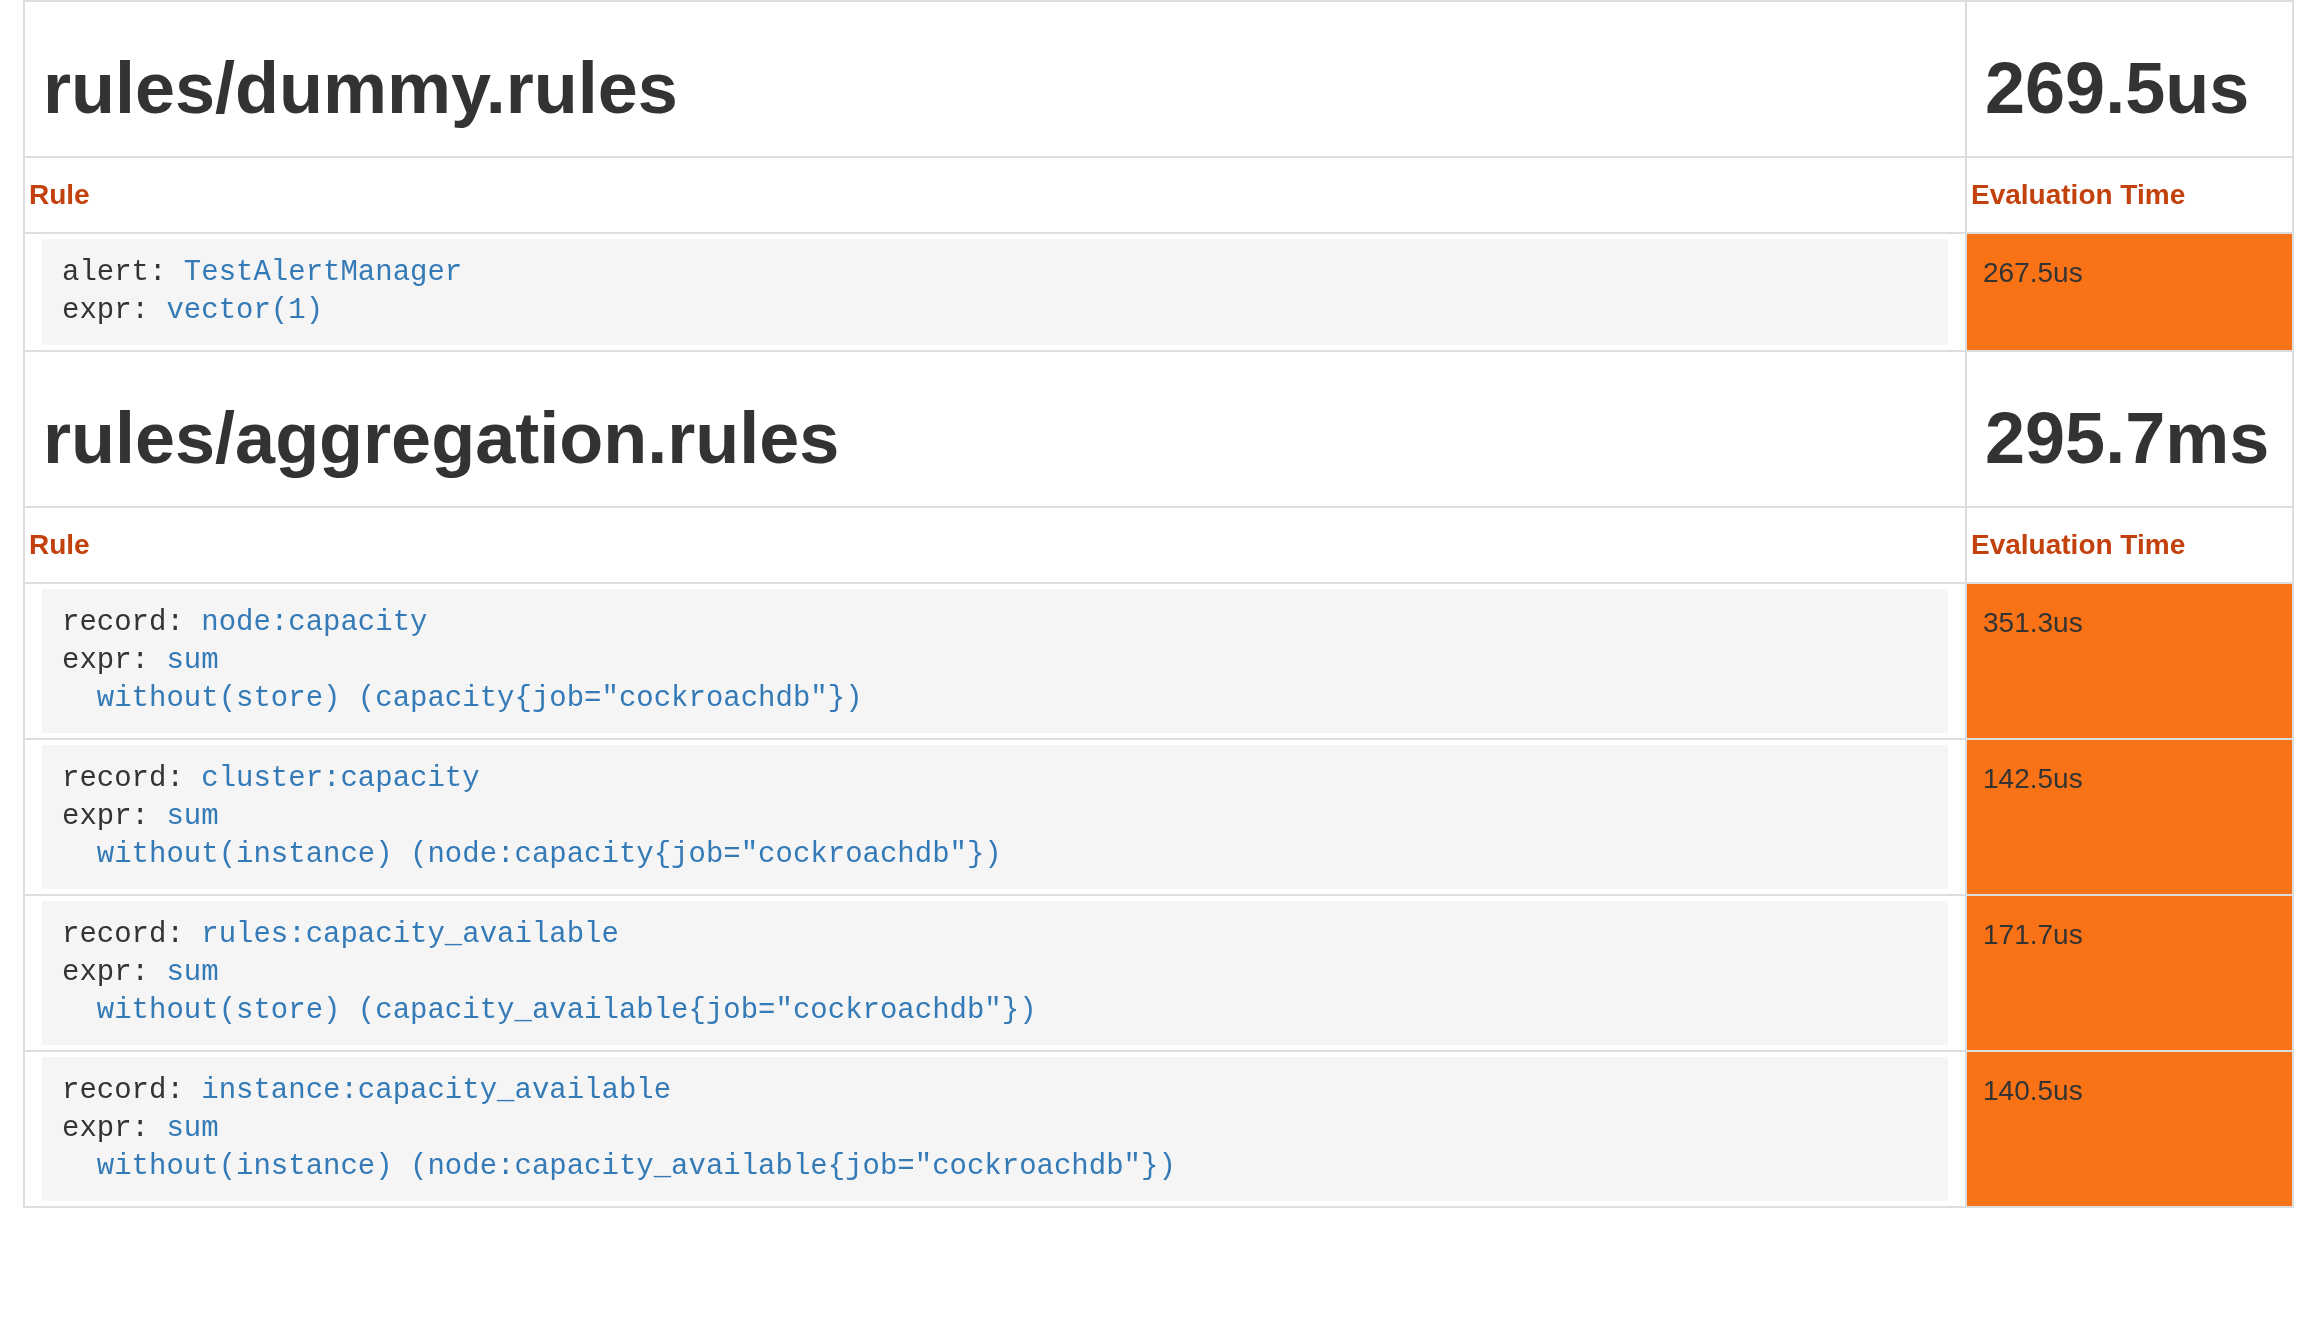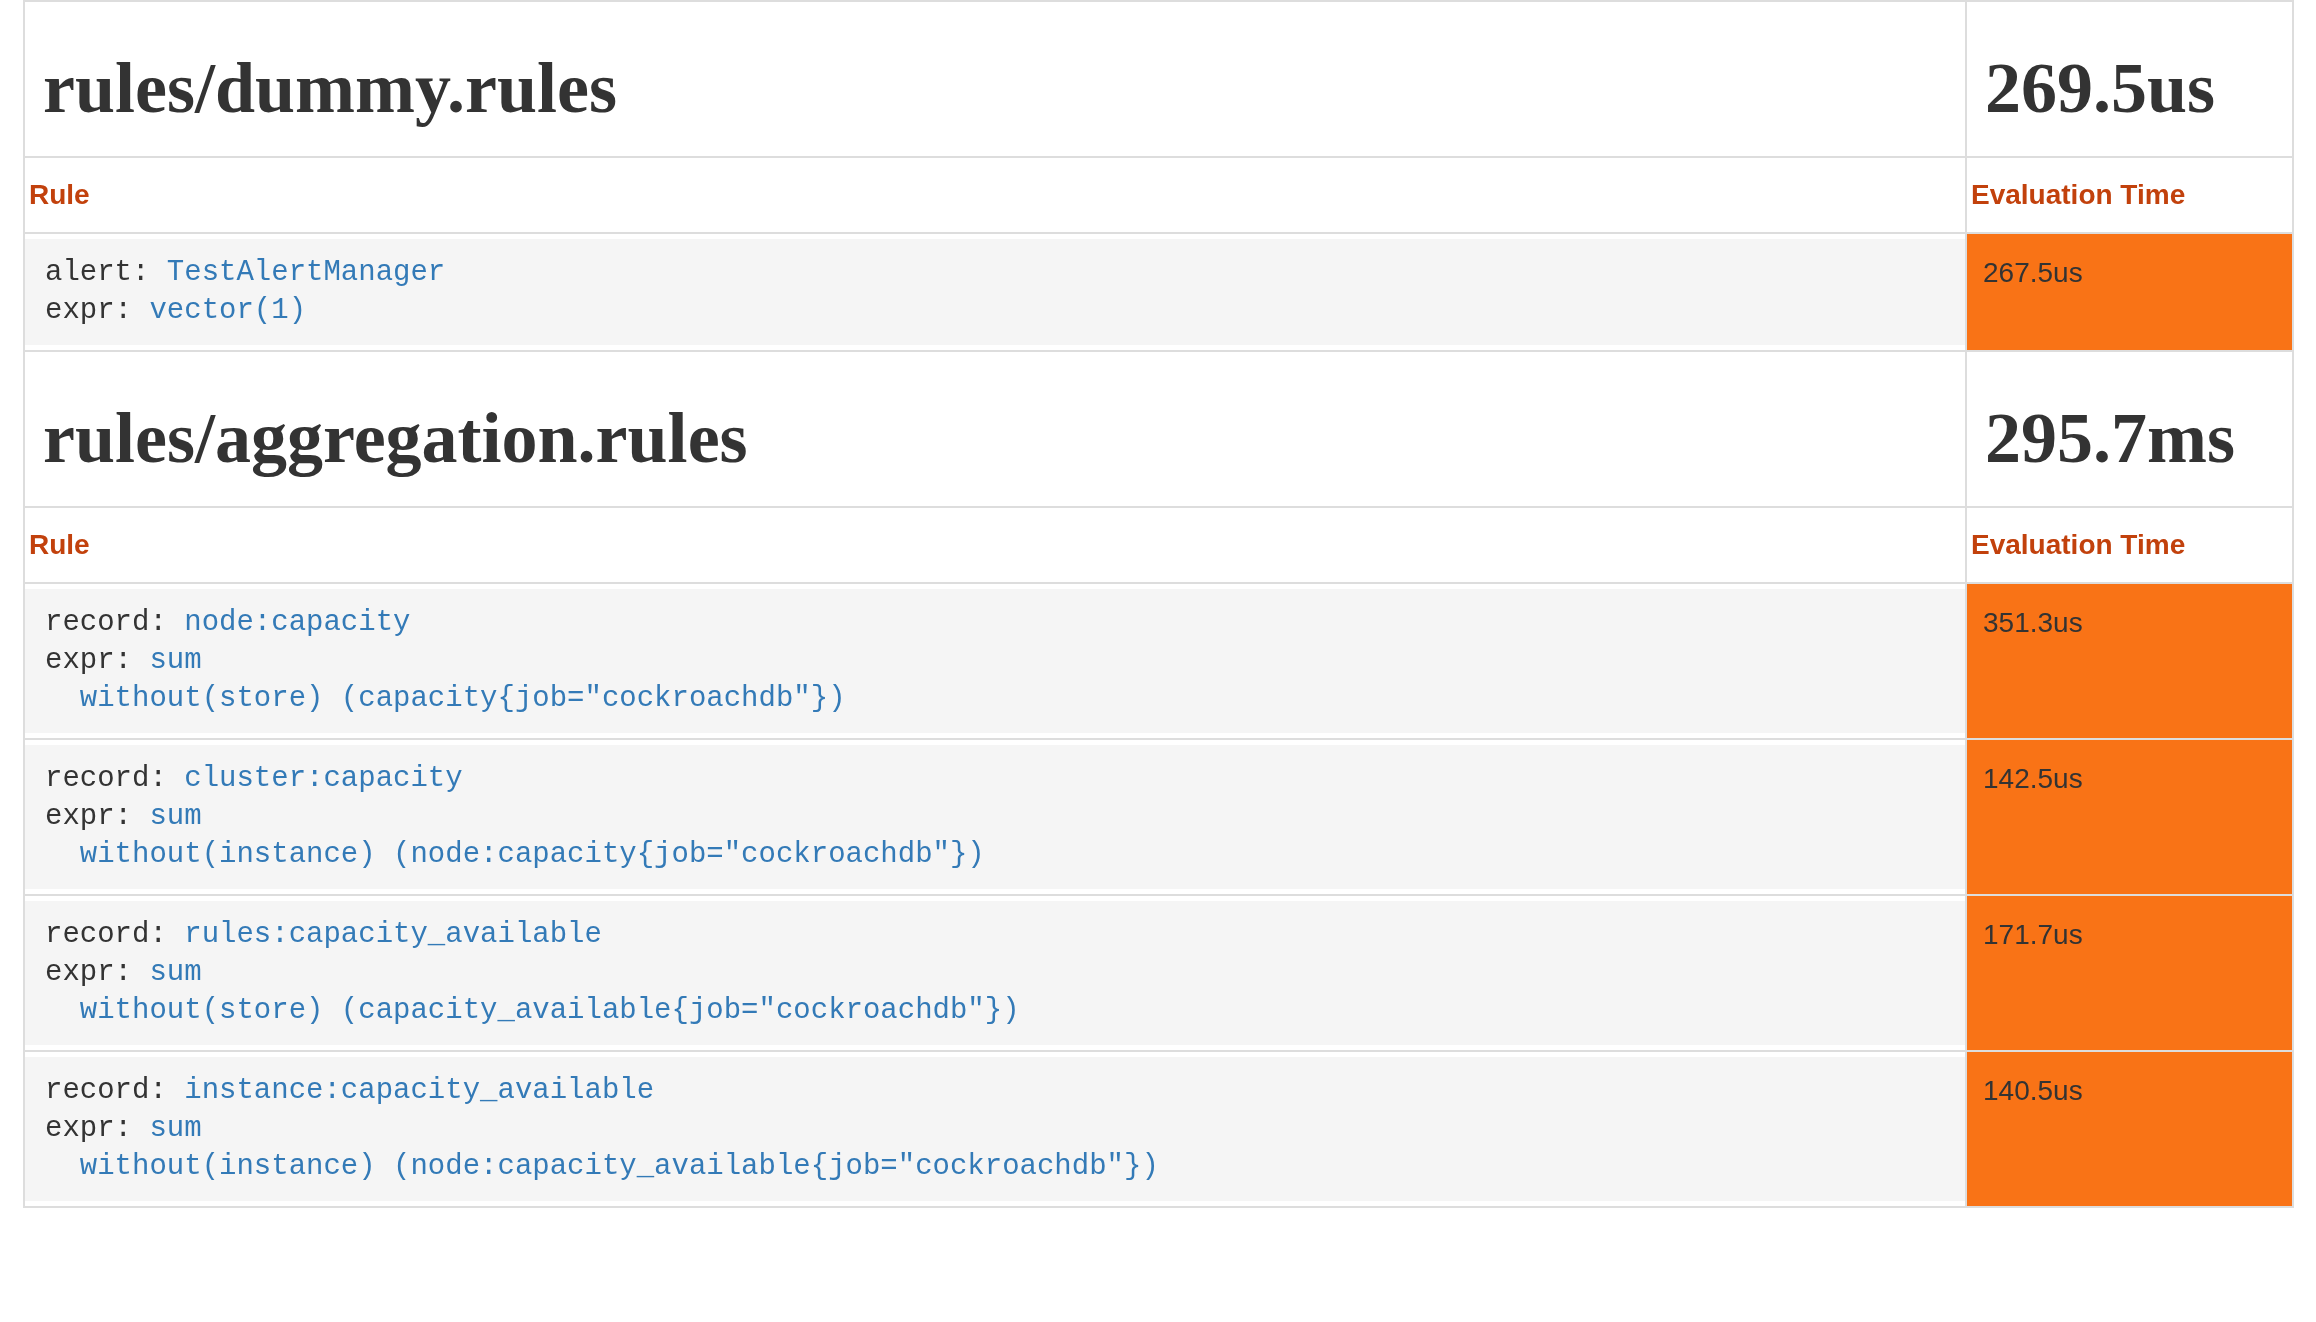--- a/index.html
+++ b/index.html
@@ -42,31 +42,30 @@
     padding: 46px 16px 28px 18px;
   }
   h2.group-heading {
     margin: 0;
     font-size: 72px;
     line-height: 80px;
     font-weight: 700;
     color: #333333;
     white-space: nowrap;
     overflow: hidden;
-    font-family: Liberation Serif, serif;
   }
   tr.column-header-row th {
     padding: 20px 4px;
     font-size: 28px;
     line-height: 34px;
     font-weight: 700;
     color: #c2410c;
   }
   td.rule-cell {
-    padding: 5px 0;
+    padding: 5px 17px;
     background: #ffffff;
   }
   .code-block {
     background: #f5f5f5;
     padding: 15px 18px 15px 20px;
     font-family: "Liberation Mono", monospace;
     font-size: 29px;
     line-height: 38px;
     white-space: pre;
     color: #333333;

